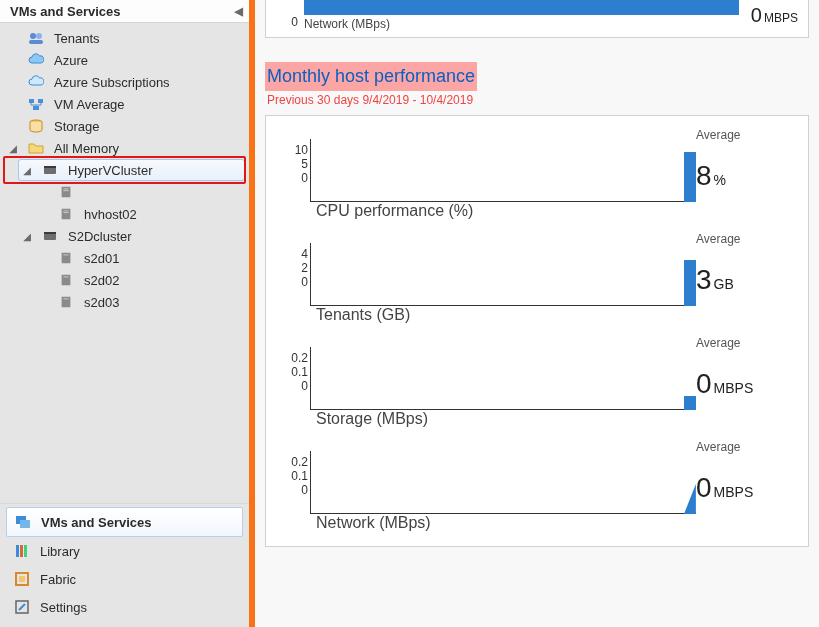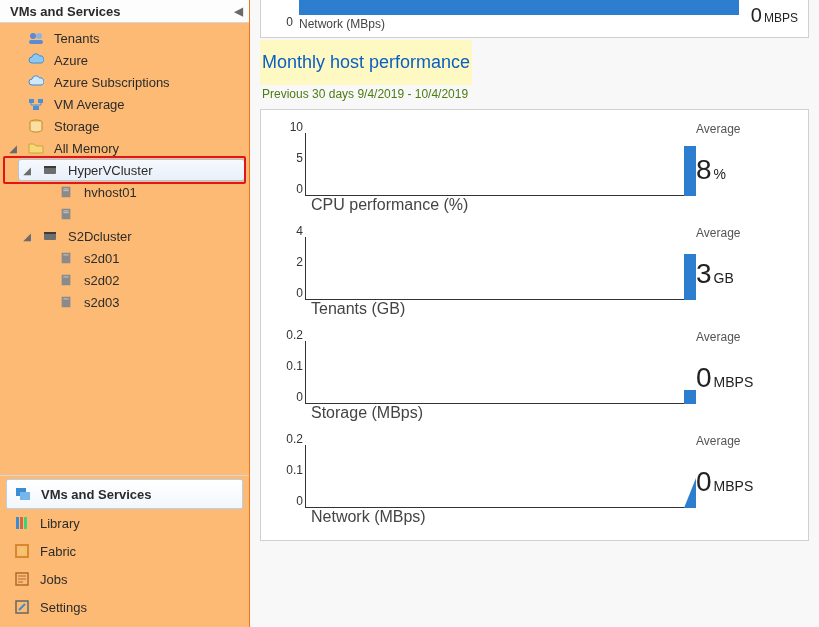--- a/index.html
+++ b/index.html
@@ -1,17 +1,17 @@
 <!DOCTYPE html>
 <html><head>
 <meta charset="utf-8">
 <style>
   html,body{margin:0;padding:0;font-family:"Segoe UI",Arial,sans-serif;font-size:13px;color:#2b2b2b;background:#fff}
   .app{display:flex;width:819px;height:627px;overflow:hidden}
-  .sidebar{width:249px;min-width:249px;background:#fdba74;border-right:1px solid #f97316;display:flex;flex-direction:column}
+  .sidebar{width:249px;min-width:249px;background:#e5e5e5;border-right:6px solid #f97316;display:flex;flex-direction:column}
   .sb-header{display:flex;align-items:center;justify-content:space-between;padding:4px 6px 3px 10px;font-weight:600;font-size:13px;border-bottom:1px solid #d6d6d6;background:#fdfdfd}
   .sb-header .chev{color:#6a6a6a;font-size:11px}
   .tree{flex:1;overflow:auto;padding:4px 4px 0 4px}
   .node{display:flex;align-items:center;gap:10px;padding:3px 4px;border-radius:2px;cursor:pointer;white-space:nowrap}
   .expander{width:10px;text-align:center;color:#6b6b6b;font-size:10px}
   .icon{width:16px;height:16px;display:flex;align-items:center;justify-content:center}
   .lbl{flex:1;overflow:hidden;text-overflow:ellipsis}
   .node.selected{background:linear-gradient(#f6f9fd,#e8f0fa);border:1px solid #a9c7ea;border-radius:3px;padding:2px 3px}
   .redbox{position:relative}
   .redbox::after{content:"";position:absolute;left:-1px;right:-1px;top:-3px;bottom:-3px;border:2px solid #e11717;border-radius:2px;pointer-events:none}
@@ -21,26 +21,26 @@
   .bn-item{display:flex;align-items:center;gap:10px;padding:6px 8px;border-radius:2px;cursor:pointer}
   .bn-item.active{background:linear-gradient(#fff,#f2f7fd);border:1px solid #b6cfed;font-weight:600}
   .main{flex:1;background:#f8f8f8;padding:0 10px;overflow:auto}
   .topchart{background:#fff;border:1px solid #d0d0d0;margin-top:-8px;padding:6px 10px 6px 10px;display:flex;align-items:flex-end;gap:0;position:relative}
   .topchart .y0{font-size:12px;color:#333;width:22px;text-align:right;margin-right:6px;margin-bottom:2px}
   .topchart .bararea{flex:1}
   .bigbar{height:16px;background:#2d7ece;border-bottom-left-radius:0}
   .topchart .capt{font-size:12px;color:#444;margin-top:2px}
   .topchart .val{font-size:20px;color:#222;margin-left:12px;white-space:nowrap;align-self:center}
   .unit{font-size:12px;margin-left:2px;color:#222}
-  .section-title{font-size:18px;color:#0a5fc2;background:#fef9c3;display:inline-block;padding:12px 2px;margin-top:2px}
-  .section-sub{font-size:12px;color:#4d7c0f;margin:2px 0 8px 2px}
+  .section-title{font-size:18px;color:#0a5fc2;background:#fca5a5;display:inline-block;padding:4px 2px;margin-top:24px}
+  .section-sub{font-size:12px;color:#ef4444;margin:2px 0 8px 2px}
   .panel{background:#fff;border:1px solid #d0d0d0;padding:10px 16px 4px 16px}
   .chart{display:flex;align-items:stretch;margin-bottom:10px}
   .plot{flex:1;position:relative;height:94px}
-  .ticks{position:absolute;left:0;top:0;bottom:18px;width:26px;display:flex;flex-direction:column;justify-content:space-between;align-items:flex-end;font-size:12px;color:#333}
+  .ticks{position:absolute;left:0;top:0;bottom:18px;width:26px;display:flex;flex-direction:column;justify-content:center;align-items:flex-end;font-size:12px;color:#333}
   .axisline{position:absolute;left:28px;right:0;bottom:18px;border-bottom:1px solid #333;height:0}
   .axisline::before{content:"";position:absolute;left:0;bottom:0;height:62px;border-left:1px solid #333}
   .bars{position:absolute;left:30px;right:0;bottom:18px;display:flex;align-items:flex-end;gap:1px}
   .bars .b{flex:1}
   .bars .b.on{background:#2d7ece}
   .caption{position:absolute;left:34px;bottom:0;font-size:16px;color:#444}
   .side{width:90px;text-align:left;padding-right:6px}
   .side .avg{font-size:12px;color:#555;margin-top:2px}
   .side .big{font-size:28px;color:#222;margin-top:18px}
   .side .big .sm{font-size:14px;margin-left:2px}
@@ -134,31 +134,31 @@
 
       <div class="node ind-2">
         <span class="expander"></span>
         <span class="icon">
             <svg viewBox="0 0 16 16" width="14" height="14">
               <rect x="3" y="2" width="10" height="12" fill="#8a8a8a"></rect>
               <rect x="5" y="4" width="6" height="1" fill="#d0d0d0"></rect>
               <rect x="5" y="6" width="6" height="1" fill="#d0d0d0"></rect>
             </svg>
           </span>
-        <span class="lbl">hvhost01</span>
       </div>
       <div class="node ind-2">
         <span class="expander"></span>
         <span class="icon">
             <svg viewBox="0 0 16 16" width="14" height="14">
               <rect x="3" y="2" width="10" height="12" fill="#8a8a8a"></rect>
               <rect x="5" y="4" width="6" height="1" fill="#d0d0d0"></rect>
               <rect x="5" y="6" width="6" height="1" fill="#d0d0d0"></rect>
             </svg>
           </span>
+        <span class="lbl">hvhost02</span>
       </div>
 
       <div class="node ind-1">
         <span class="expander">◢</span>
         <span class="icon">
             <svg viewBox="0 0 16 16" width="16" height="16">
               <rect x="2" y="4" width="12" height="8" rx="1" fill="#6d6d6d"></rect>
               <rect x="2" y="4" width="12" height="2" fill="#3a3a3a"></rect>
             </svg>
           </span>
@@ -217,29 +217,20 @@
         <span>Library</span>
       </div>
       <div class="bn-item">
         <span class="icon">
             <svg viewBox="0 0 16 16" width="16" height="16">
               <rect x="2" y="2" width="12" height="12" fill="none" stroke="#d68a2e" stroke-width="2"></rect>
               <rect x="5" y="5" width="6" height="6" fill="#f4c56a"></rect>
             </svg>
           </span>
         <span>Fabric</span>
-      </div>
-      <div class="bn-item">
-        <span class="icon">
-            <svg viewBox="0 0 16 16" width="16" height="16">
-              <rect x="2" y="2" width="12" height="12" fill="none" stroke="#b06a2e" stroke-width="1.5"></rect>
-              <path d="M4 5h8M4 8h8M4 11h5" stroke="#b06a2e"></path>
-            </svg>
-          </span>
-        <span>Jobs</span>
       </div>
       <div class="bn-item">
         <span class="icon">
             <svg viewBox="0 0 16 16" width="16" height="16">
               <rect x="2" y="2" width="12" height="12" fill="none" stroke="#666" stroke-width="1.5"></rect>
               <path d="M5 11l6-6" stroke="#3a8cd4" stroke-width="2"></path>
             </svg>
           </span>
         <span>Settings</span>
       </div>

